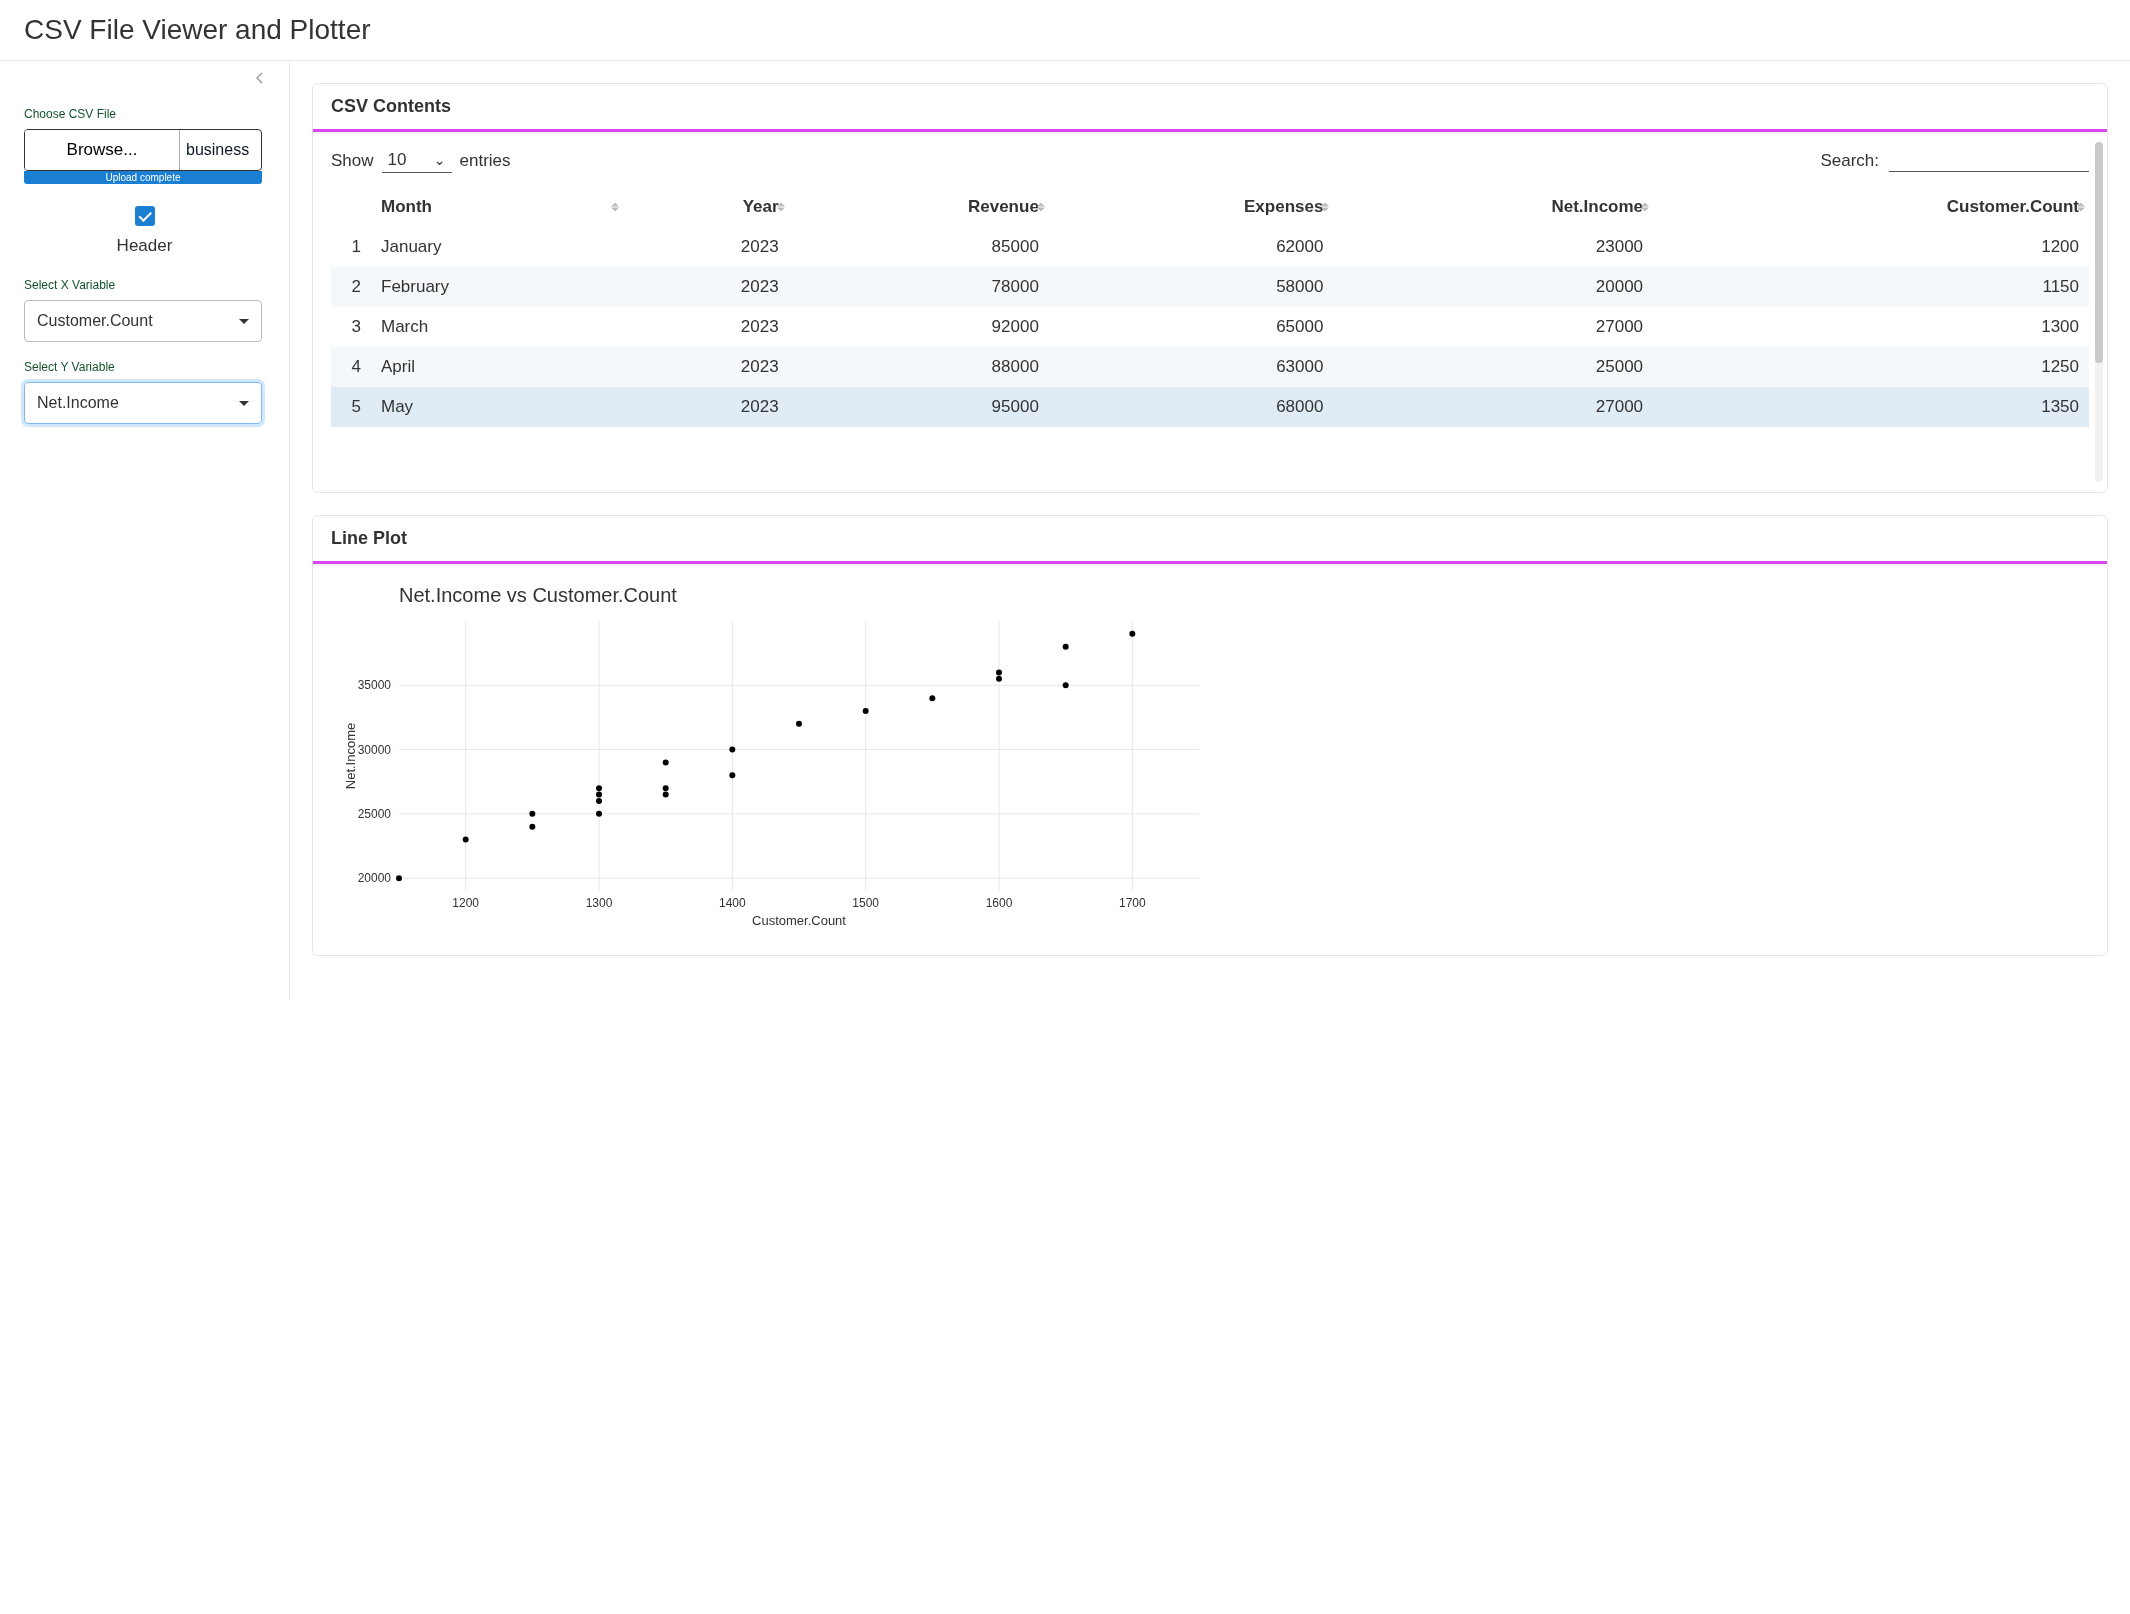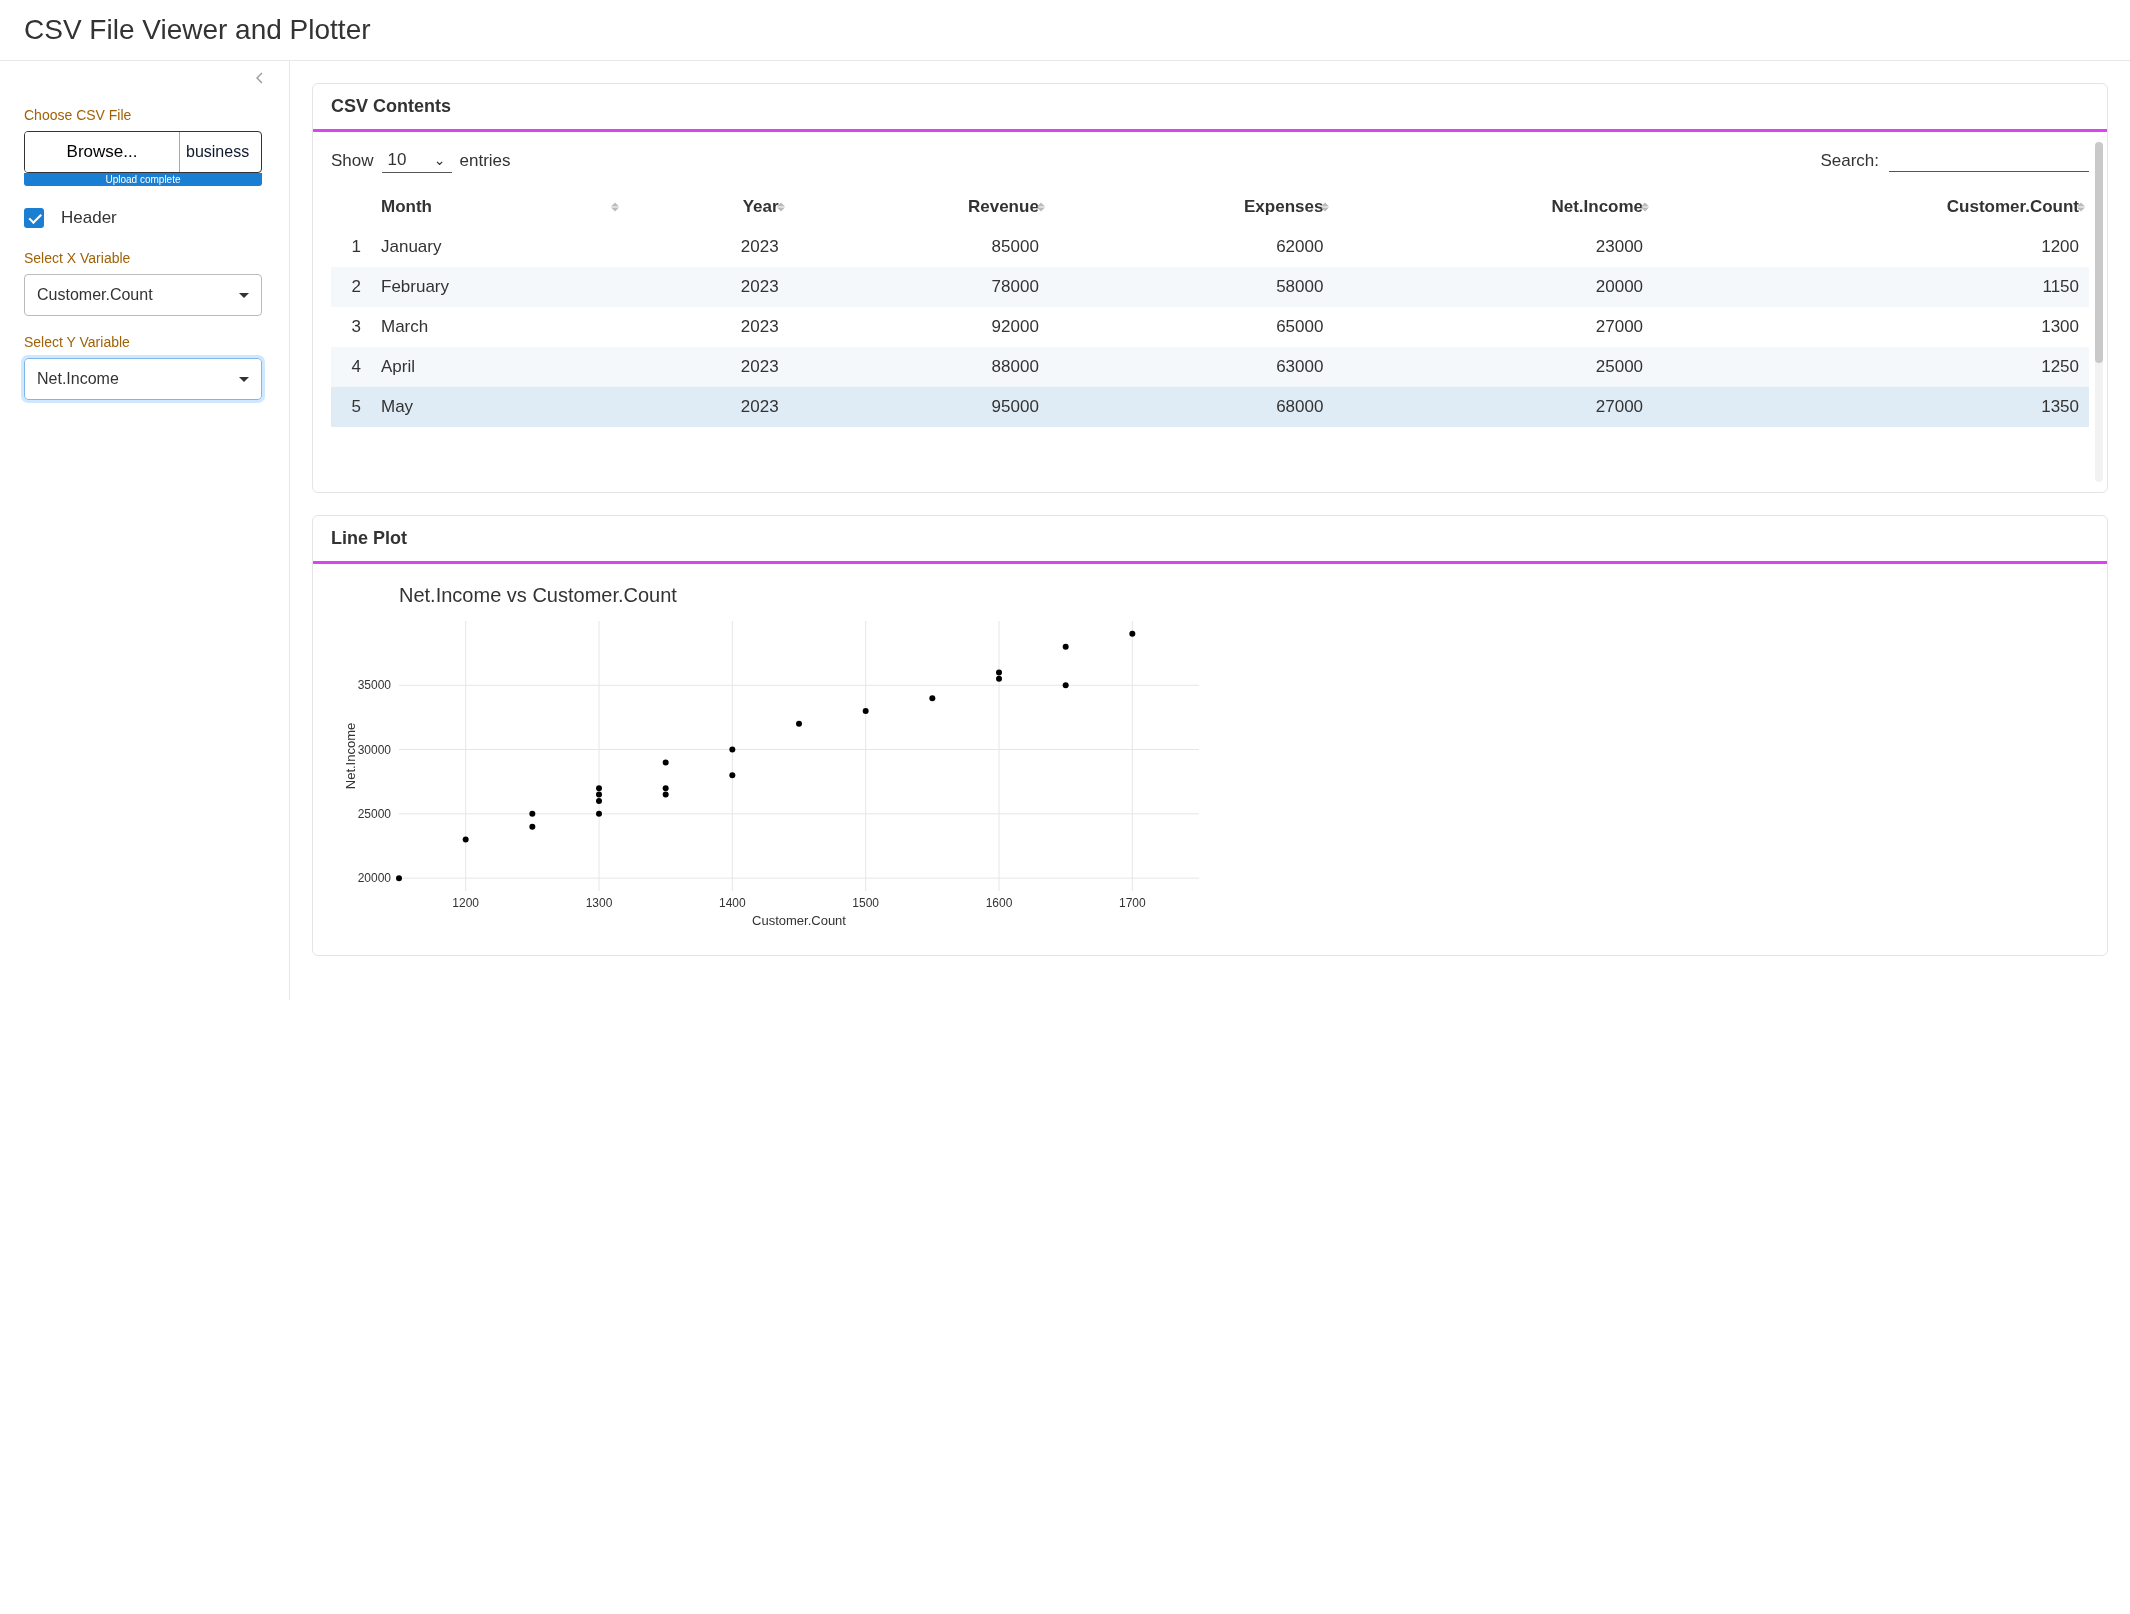--- a/index.html
+++ b/index.html
@@ -31,25 +31,25 @@
   }
   .collapse-icon {
     position: absolute;
     top: 10px;
     right: 22px;
     cursor: pointer;
     color: #999;
   }
   .form-group { margin-bottom: 18px; }
   .form-label {
-    font-size: 14px;
+    font-size: 12px;
     font-weight: 500;
     margin-bottom: 8px;
     display: block;
-    color: #a16207;
+    color: #14532d;
   }
   .file-input-row {
     display: flex;
     border: 1px solid #333;
     border-radius: 4px;
     overflow: hidden;
     height: 42px;
     width: 238px;
   }
   .browse-btn {
@@ -77,23 +77,24 @@
     background: #1a7fd3;
     color: #fff;
     text-align: center;
     font-size: 10px;
     padding: 1px 0;
     border-radius: 0 0 3px 3px;
   }
   .checkbox-row {
     display: flex;
     align-items: center;
-    gap: 17px;
+    gap: 10px;
     margin-top: 22px;
     margin-bottom: 22px;
+    flex-direction: column;
   }
   .checkbox-box {
     width: 20px; height: 20px;
     background: #1a7fd3;
     border-radius: 3px;
     display: flex; align-items: center; justify-content: center;
     cursor: pointer;
   }
   .checkbox-box::after {
     content: "";

